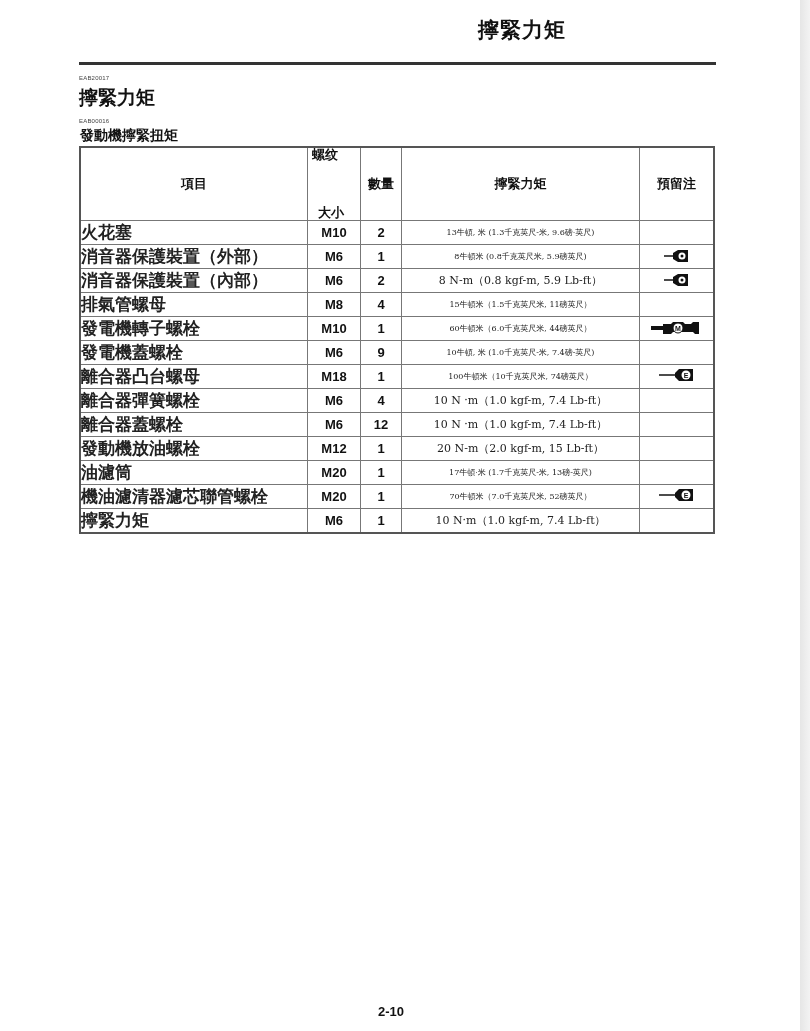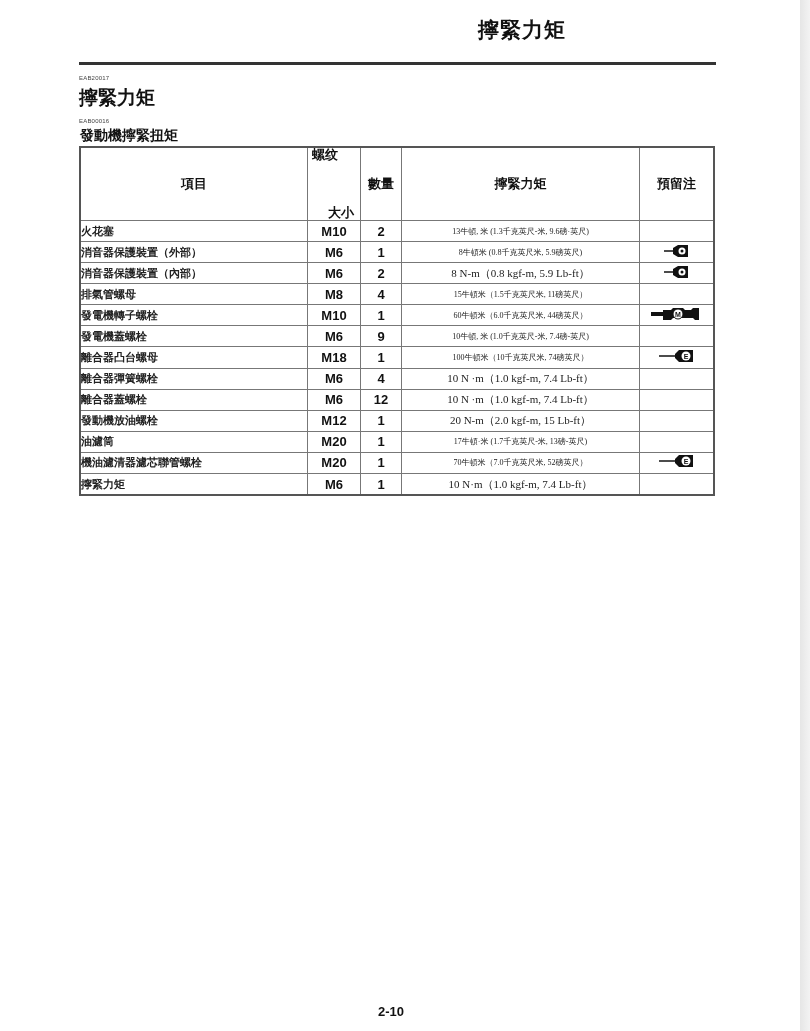--- a/index.html
+++ b/index.html
@@ -46,23 +46,23 @@
     table.torque th {
       height: 38px; font-size: 13px; font-weight: bold;
     }
     .col-item { width: 226px; text-align: left; }
     .col-size { width: 52px; }
     .col-qty { width: 40px; }
     .col-torque { width: 237px; }
     .col-note { width: 73px; }
     th.col-item { text-align: center; }
     th.col-size { font-size: 12px; line-height: 14px; }
-    td.item { font-size: 11px; padding-left: 5px; font-weight: bold; color: #222; }
+    td.item { font-size: 17px; padding-left: 5px; font-weight: bold; color: #222; }
     td.size, td.qty { text-align: center; font-family: "Liberation Sans", sans-serif; font-size: 13px; font-weight: bold; margin-top: 35px; }
-    td.torque-val { text-align: center; font-size: 8px; color: #222; font-family: Liberation Serif, serif; }
+    td.torque-val { text-align: center; font-size: 8px; color: #222; }
     td.torque-val.large { font-size: 11px; }
     td.note { text-align: center; }
     .icon { display: inline-block; vertical-align: middle; }
     .page-number {
       position: absolute; left: 378px; top: 1004px;
       font-family: "Liberation Sans", sans-serif; font-weight: bold; font-size: 13px;
     }
   </style>
 </head>
 <body>
@@ -77,21 +77,21 @@
 
 <div class="code-label" style="left:79px; top:118px;">EAB00016</div>
 <div class="subsection-title">發動機擰緊扭矩</div>
 
 <table class="torque">
   <thead>
     <tr>
       <th class="col-item">項目</th>
       <th class="col-size">
         <div style="text-align:left;padding-left:4px;">螺纹</div>
-        <div style="text-align:right;padding-right:6px;margin-top:44px;">大小</div>
+        <div style="text-align:center;padding-right:6px;margin-top:44px;">大小</div>
       </th>
       <th class="col-qty">數量</th>
       <th class="col-torque">擰緊力矩</th>
       <th class="col-note">預留注</th>
     </tr>
   </thead>
   <tbody id="torque-body">
   <tr>
     <td class="item">火花塞</td>
     <td class="size">M10</td>

